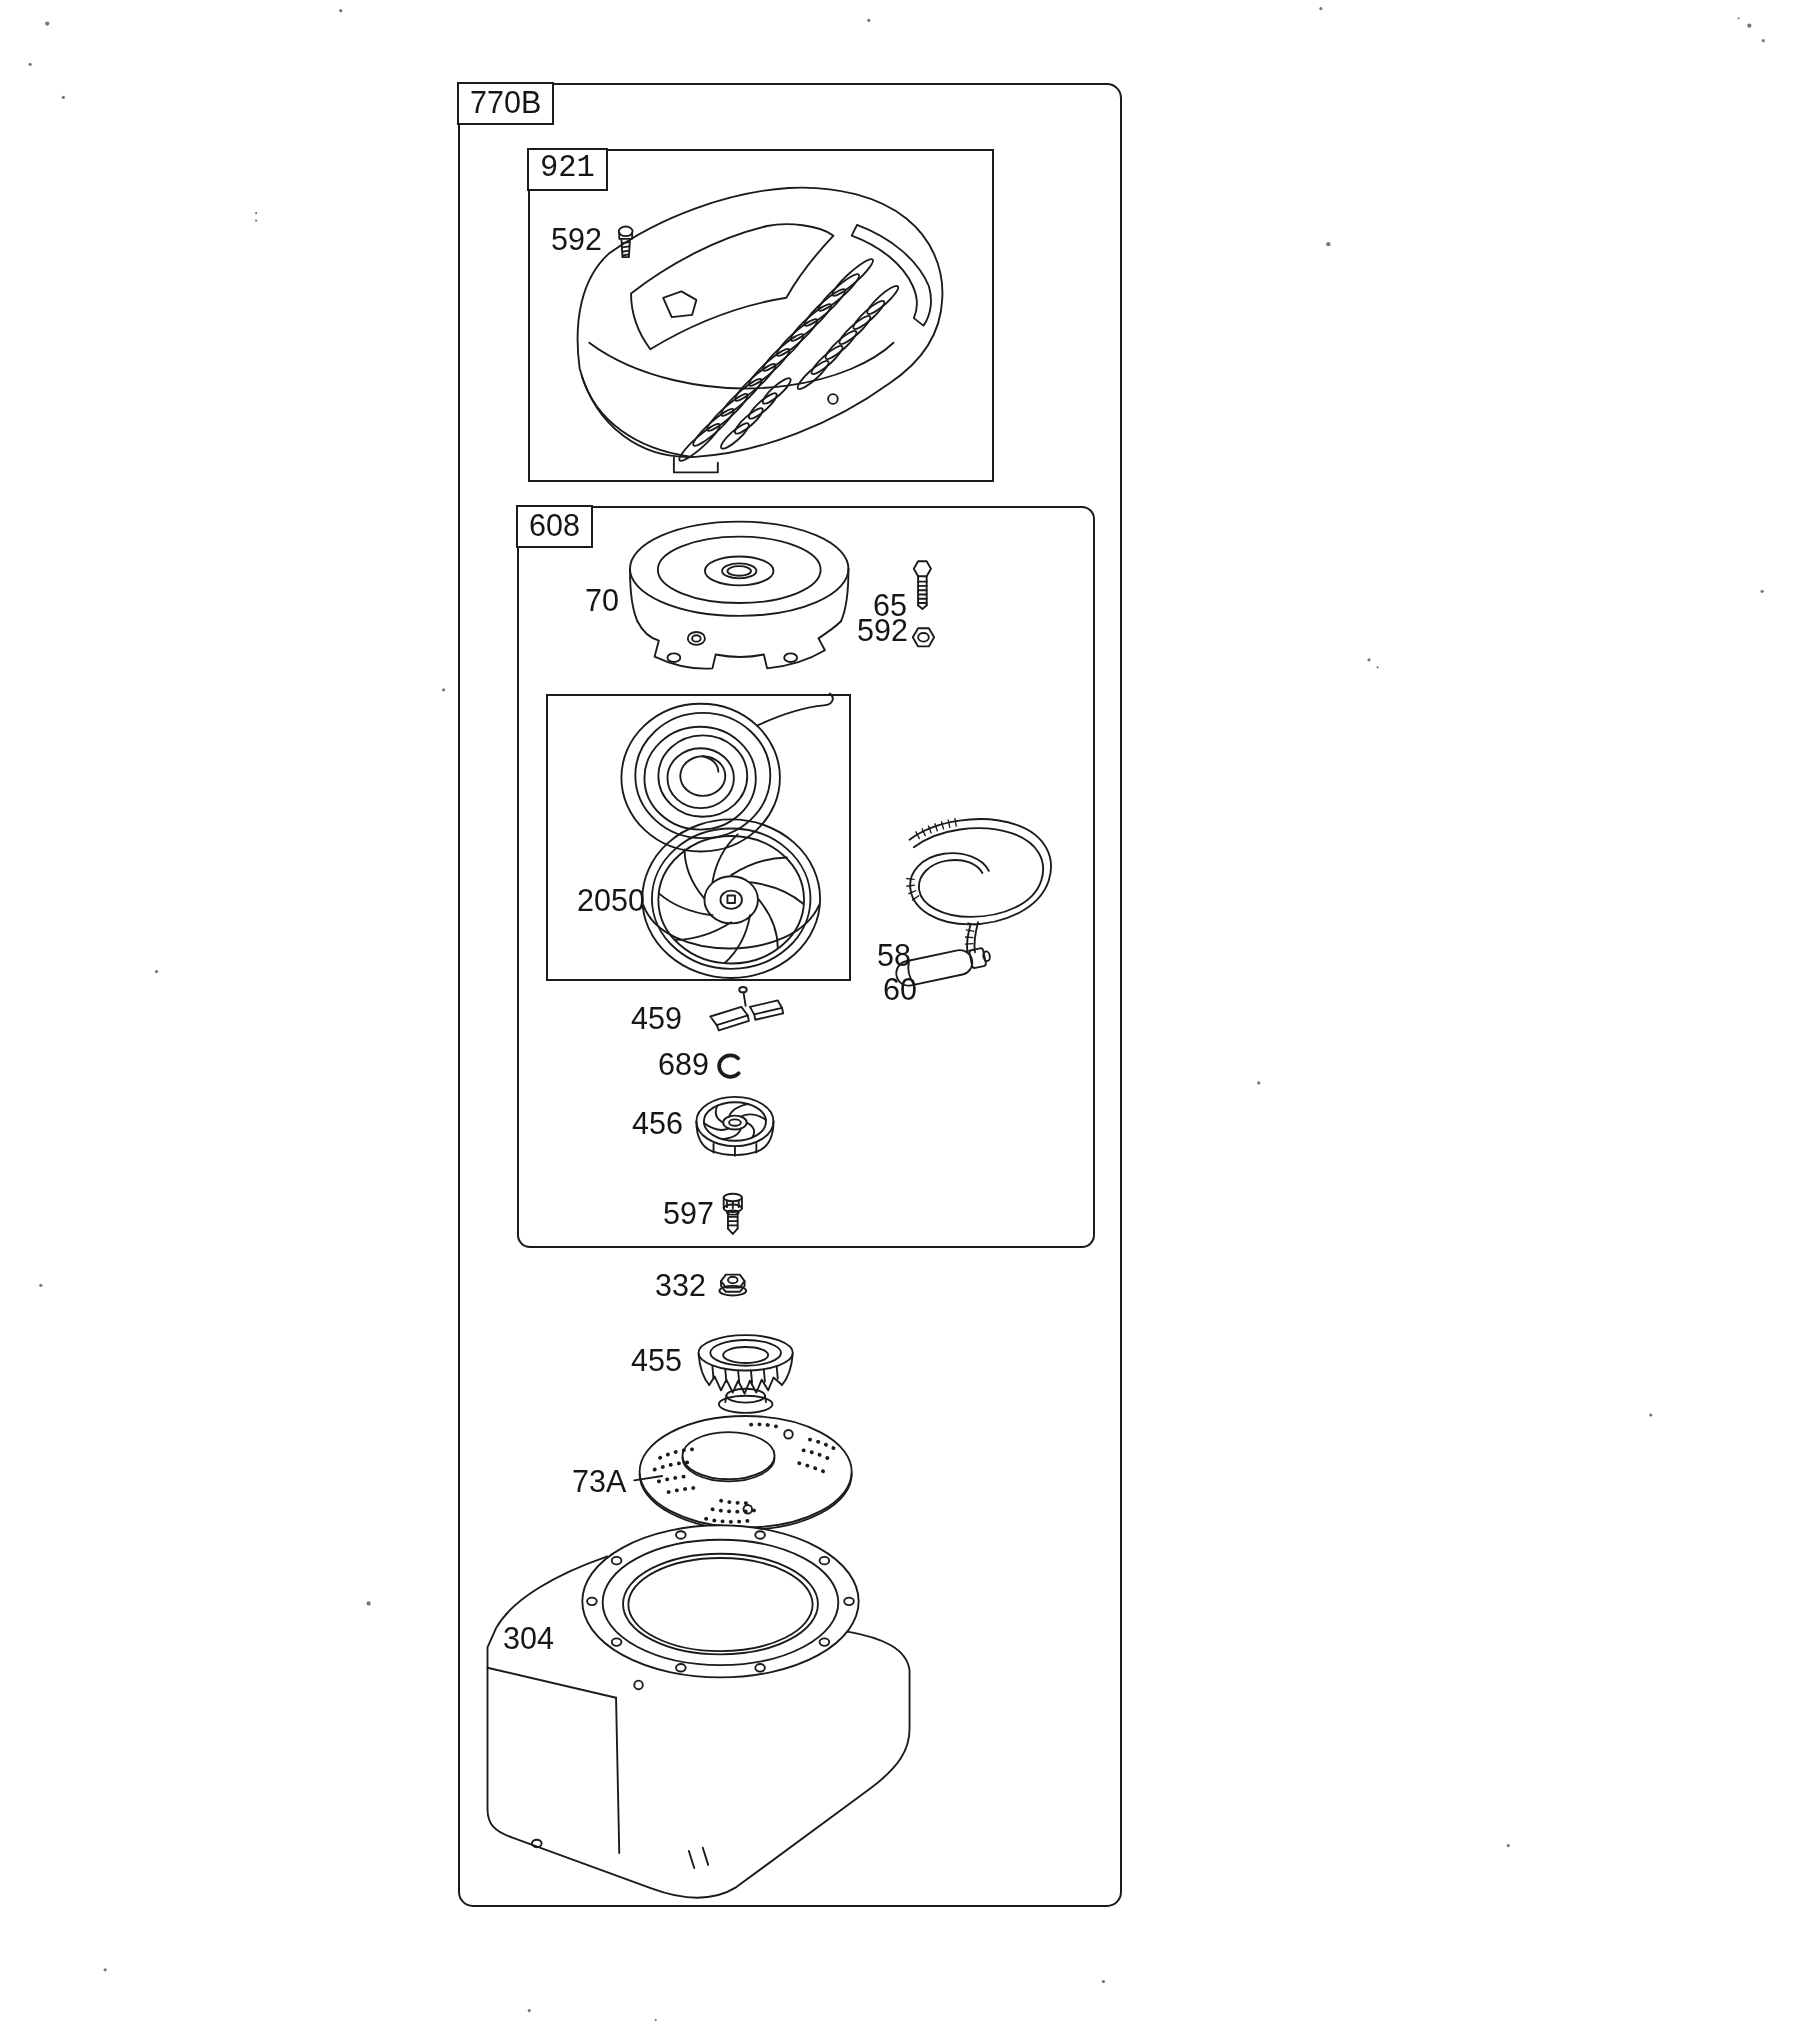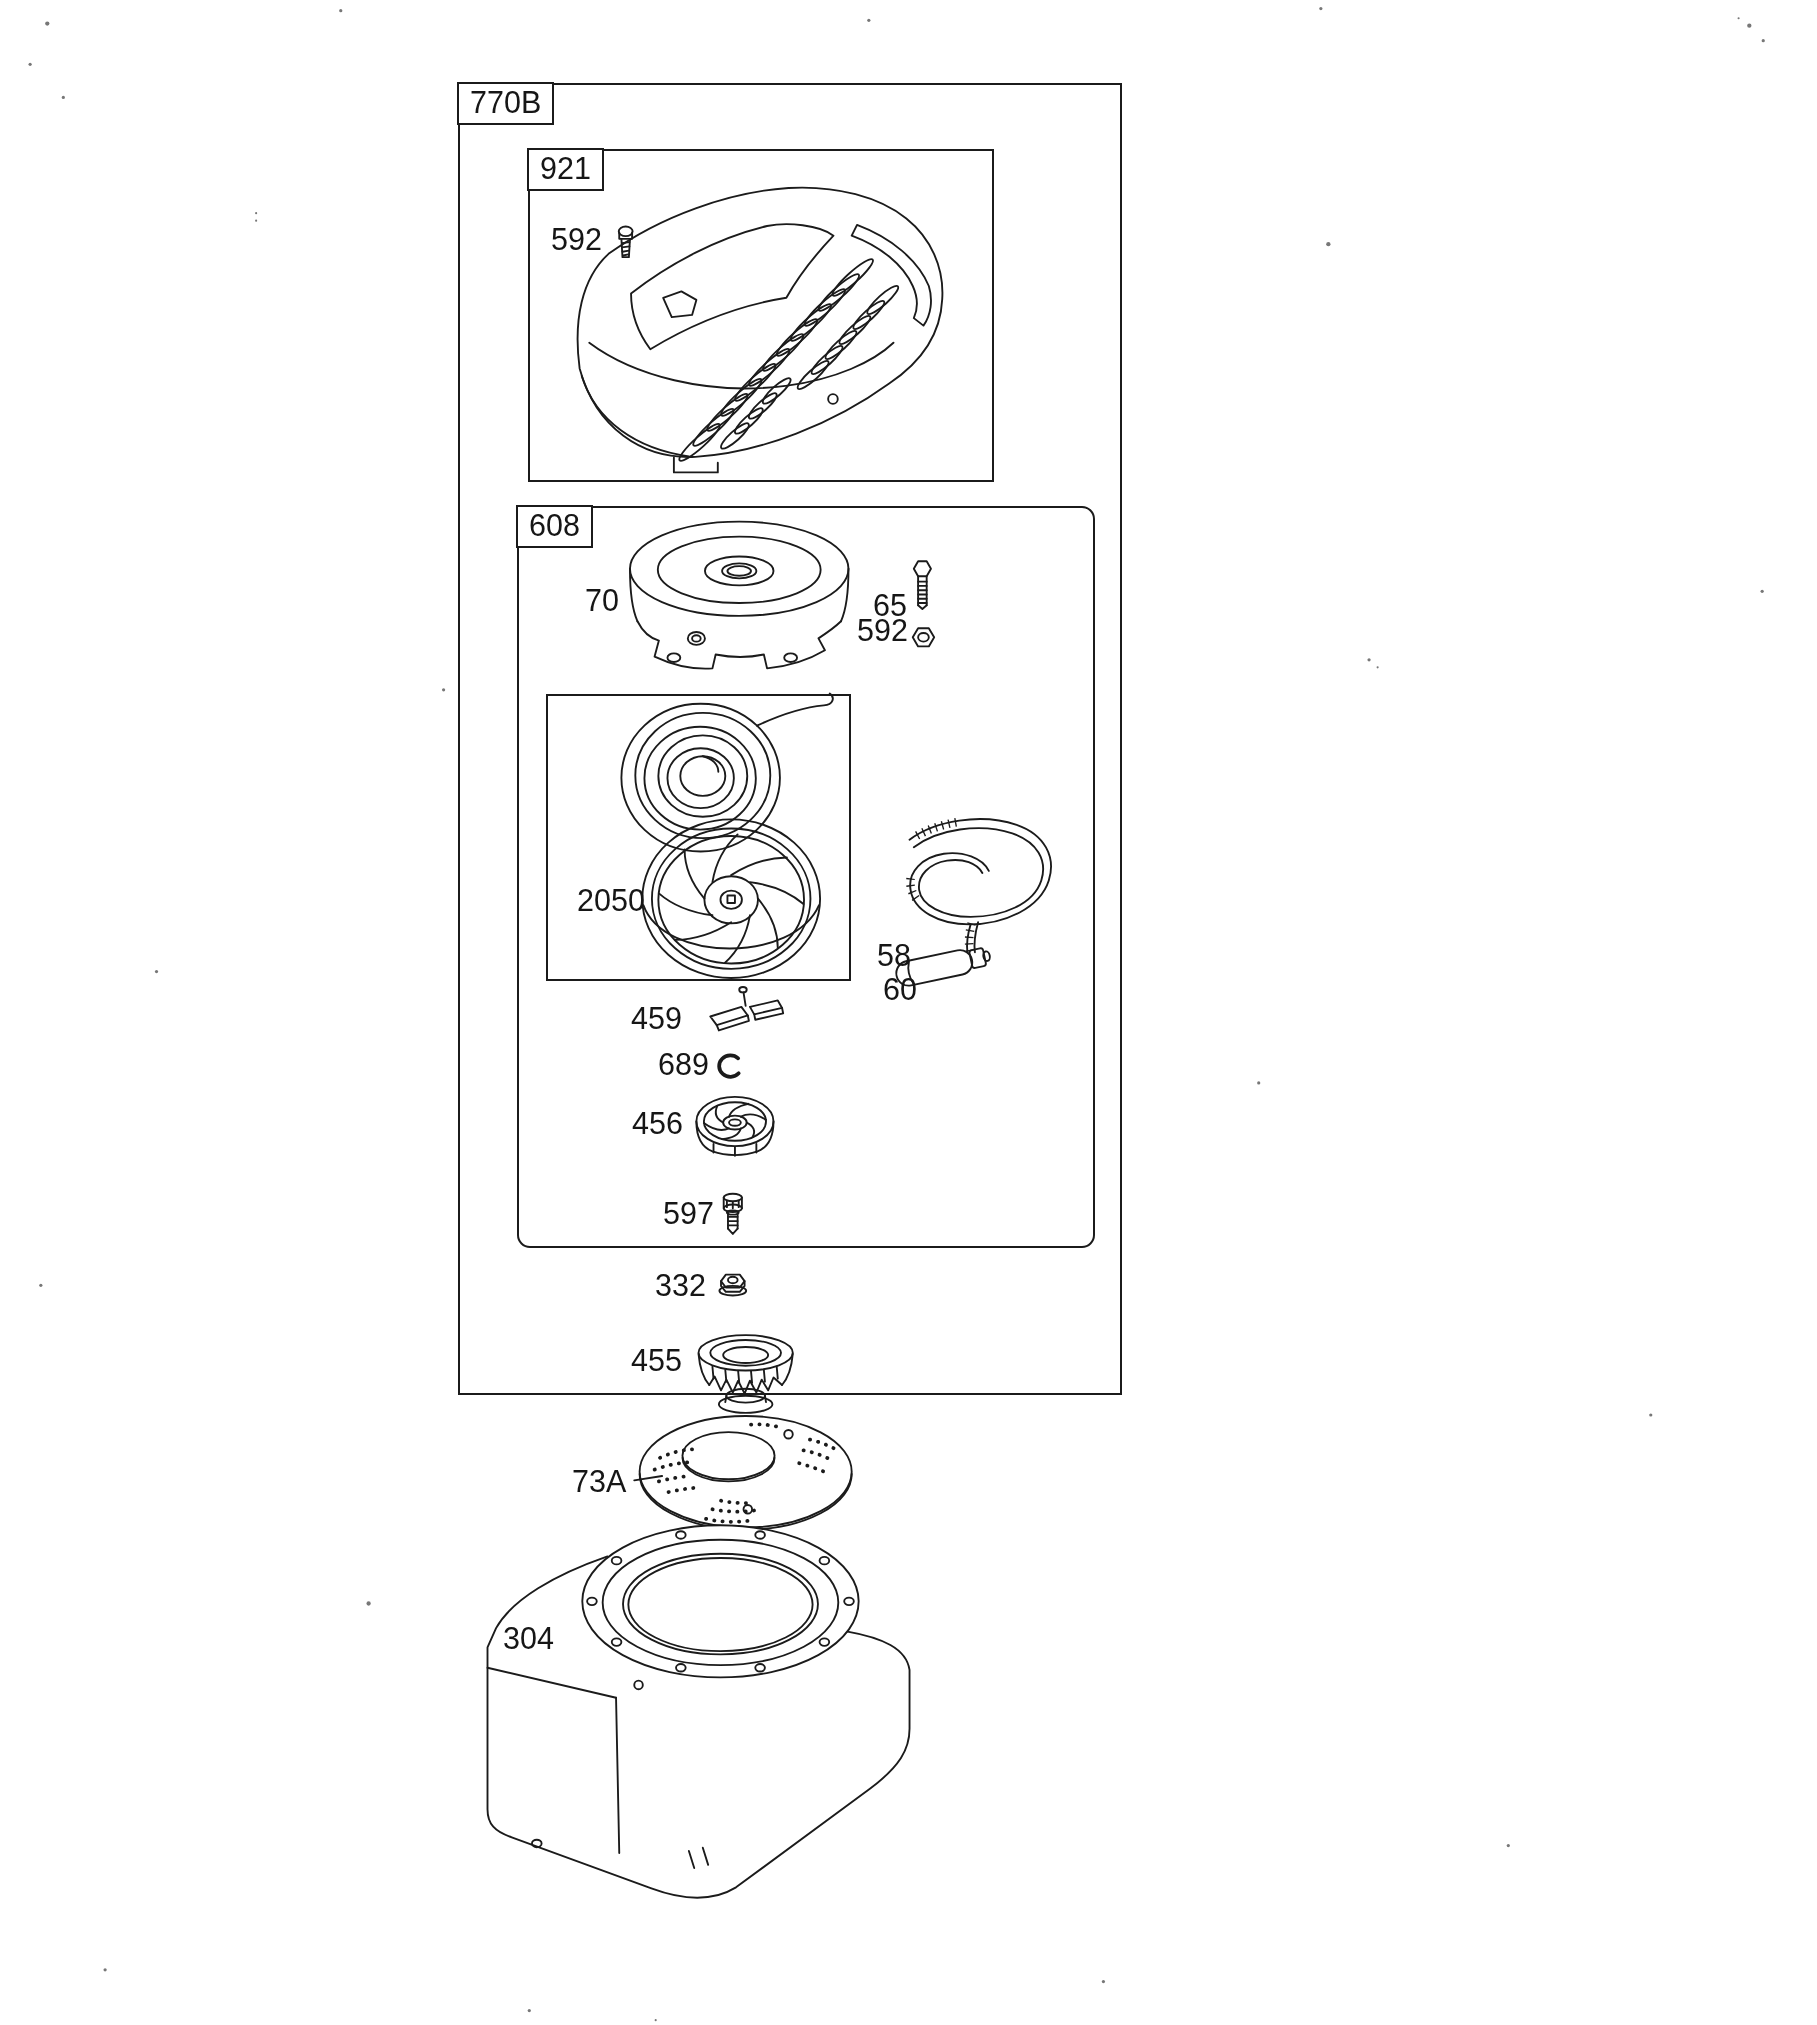--- a/index.html
+++ b/index.html
@@ -18,27 +18,27 @@
   svg.art .hatch { stroke-width:16; stroke-dasharray:2.5 10; stroke-linecap:butt; }
   svg.art .dots  { stroke-width:7; stroke-dasharray:0.5 15; stroke-linecap:round; }
   svg.art .thick { stroke-width:7; }
   svg.art g.speck circle { fill:#4a4a4a; stroke:none; opacity:.75; }
 </style>
 </head>
 <body>
 
 <div class="page">
 
-  <div class="frame" style="left:458px;top:83px;width:664px;height:1312px;">
+  <div class="frame" style="left:458px;top:83px;width:664px;height:1824px;border-radius:15px;">
     <div class="corner-label">
       <span>770B</span>
     </div>
   </div>
 
-  <div class="frame" style="left:528px;top:149px;width:466px;height:333px;">
+  <div class="frame" style="left:528px;top:149px;width:466px;height:333px;font-family:Liberation Mono, monospace;">
     <div class="corner-label">
       <span>921</span>
     </div>
   </div>
 
   <div class="frame" style="left:517px;top:506px;width:578px;height:742px;border-radius:13px;">
     <div class="corner-label">
       <span>608</span>
     </div>
   </div>

